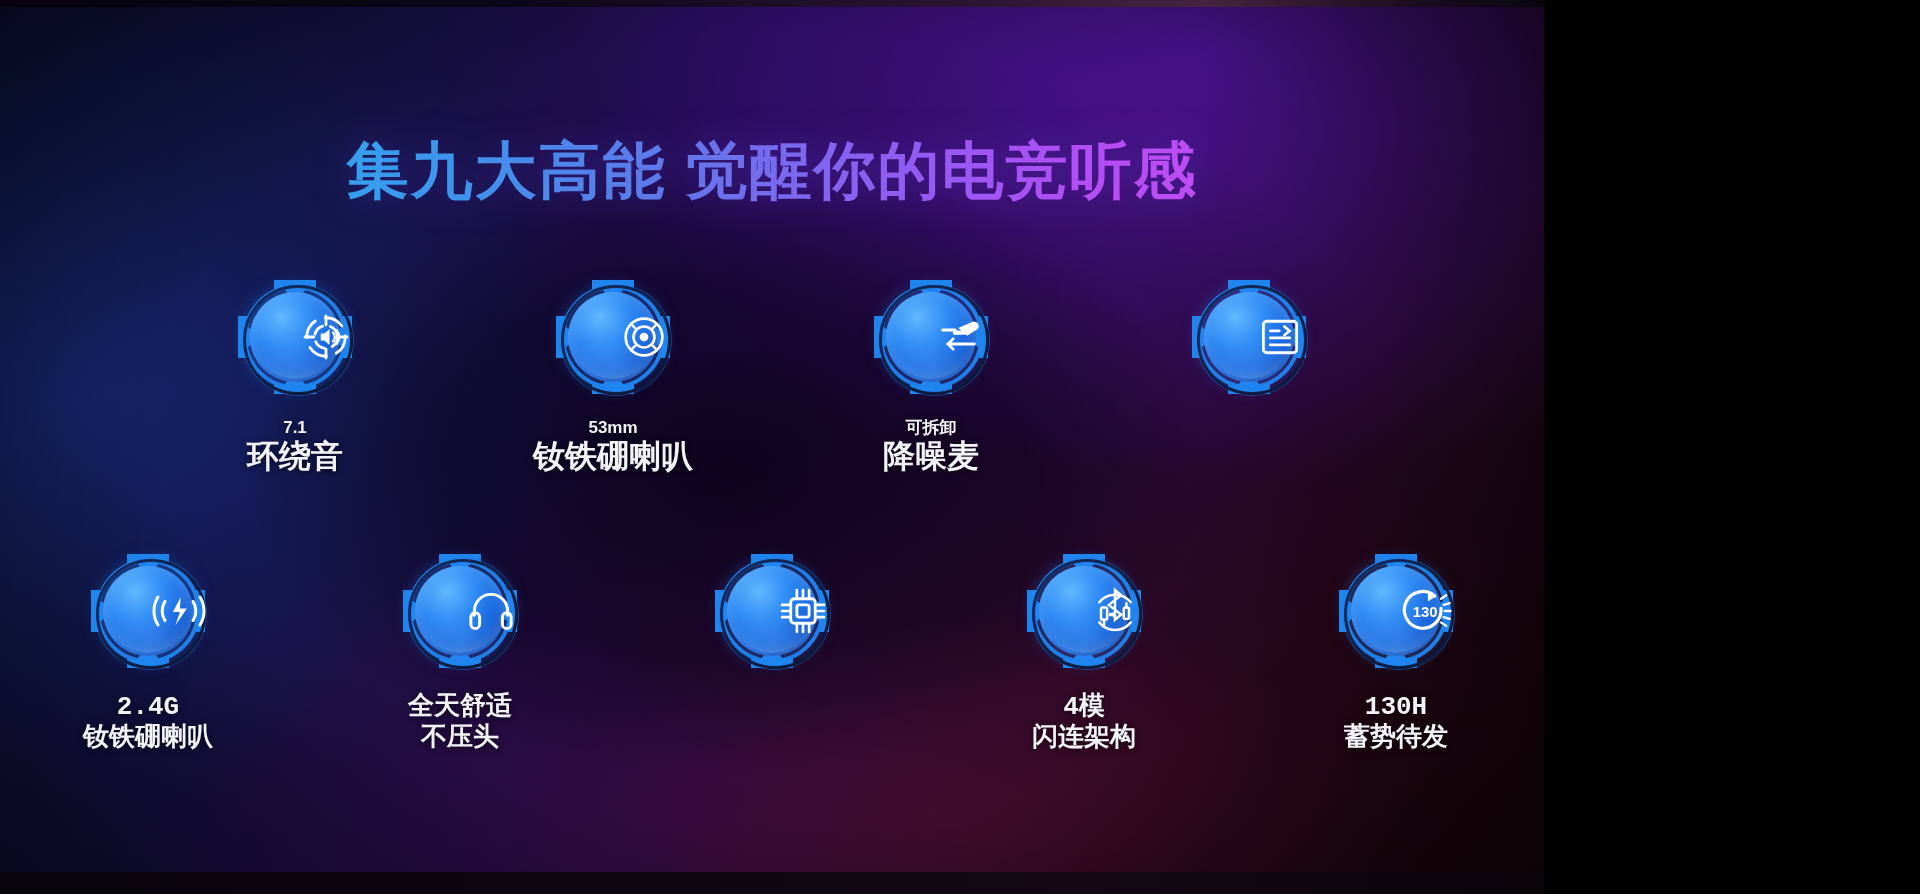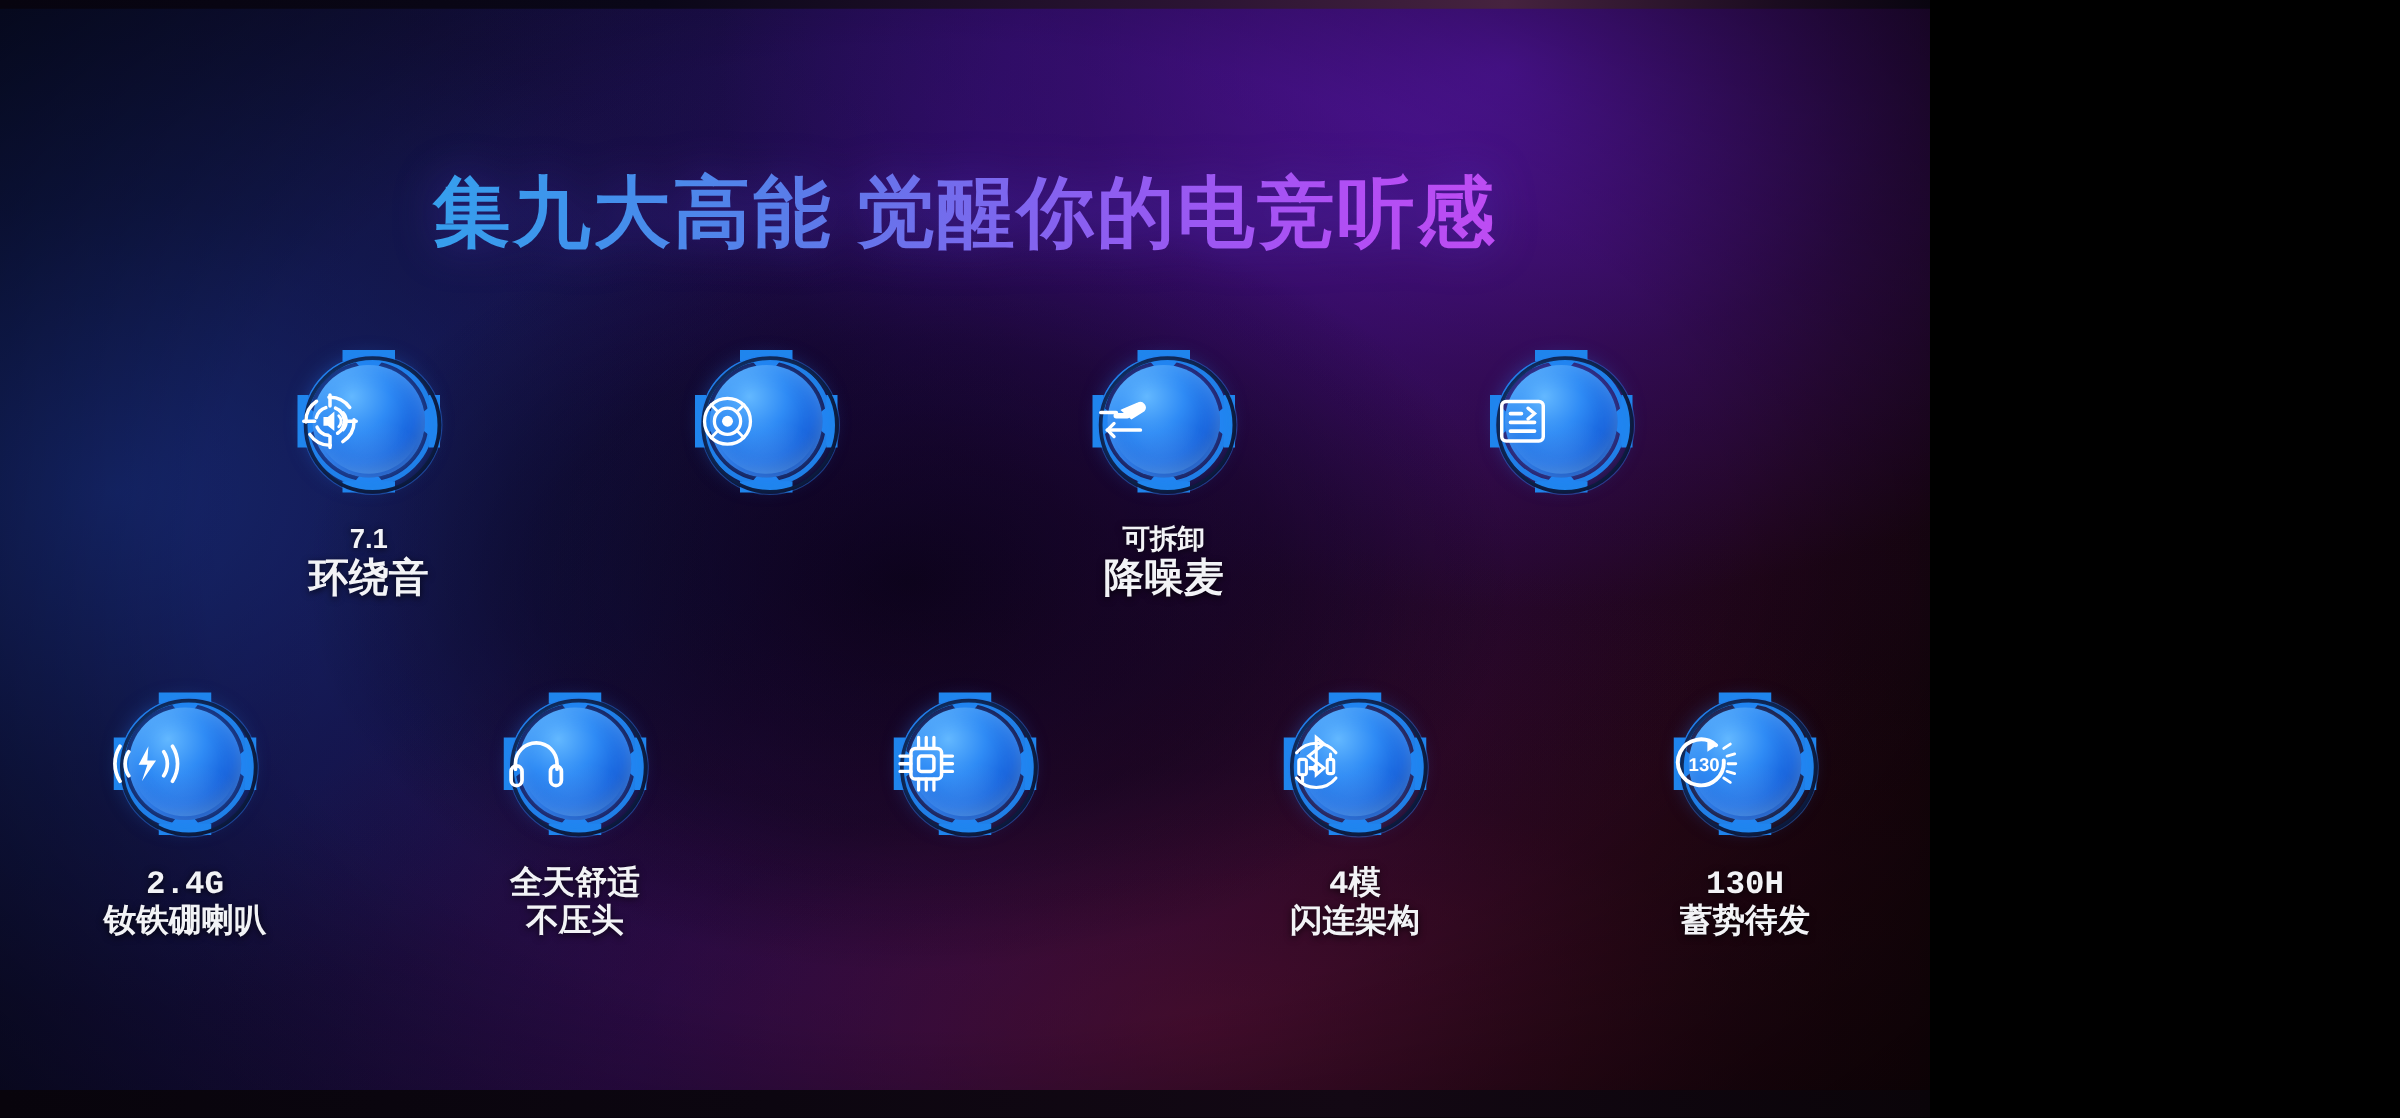--- a/index.html
+++ b/index.html
@@ -126,21 +126,21 @@
     align-items: center;
   }
 
   
   .badge {
     position: relative;
     width: 118px;
     height: 118px;
     display: flex;
     align-items: center;
-    justify-content: flex-start;
+    justify-content: flex-end;
   }
   .badge .bracket {
     position: absolute;
     inset: 0;
   }
   .badge .ring-outer {
     position: absolute;
     left: 7px; top: 7px;
     width: 104px; height: 104px;
     border-radius: 50%;
@@ -179,21 +179,21 @@
 
   
   .caption {
     margin-top: 22px;
     text-align: center;
     color: #f2f3f6;
     text-shadow: 0 1px 6px rgba(0,0,0,0.75);
     white-space: nowrap;
   }
   .caption .line1 {
-    font-size: 22px;
+    font-size: 17px;
     font-weight: 700;
     line-height: 1.18;
   }
   .caption .line2 {
     font-size: 32px;
     font-weight: 700;
     line-height: 1.18;
   }
   .row-2 .caption .line1,
   .row-2 .caption .line2 { font-size: 26px; font-family: Liberation Mono, monospace; }
@@ -266,20 +266,24 @@
         <div class="ring-outer"></div>
         <div class="disc"></div>
         <div class="glyph">
           <svg viewBox="0 0 64 64" fill="none" stroke="#fff" stroke-width="3" stroke-linecap="round">
             <circle cx="32" cy="32" r="21"></circle>
             <circle cx="32" cy="32" r="12"></circle>
             <circle cx="32" cy="32" r="5" fill="#fff" stroke="none"></circle>
             <path d="M17 17 l6 6 M47 17 l-6 6 M17 47 l6 -6 M47 47 l-6 -6" stroke-width="2.6"></path>
           </svg>
         </div>
+      </div>
+      <div class="caption">
+        <div class="line1">53mm</div>
+        <div class="line2">钕铁硼喇叭</div>
       </div>
     </div>
 
     <div class="feature">
       <div class="badge">
         <div class="bracket">
           <svg viewBox="0 0 118 118" xmlns="http://www.w3.org/2000/svg">
             <g fill="#1f86ec">
               <path d="M38 2 h42 v9 h-10 l-5 6 h-12 l-5 -6 h-10 z"></path>
               <path d="M38 116 h42 v-9 h-10 l-5 -6 h-12 l-5 6 h-10 z"></path>

